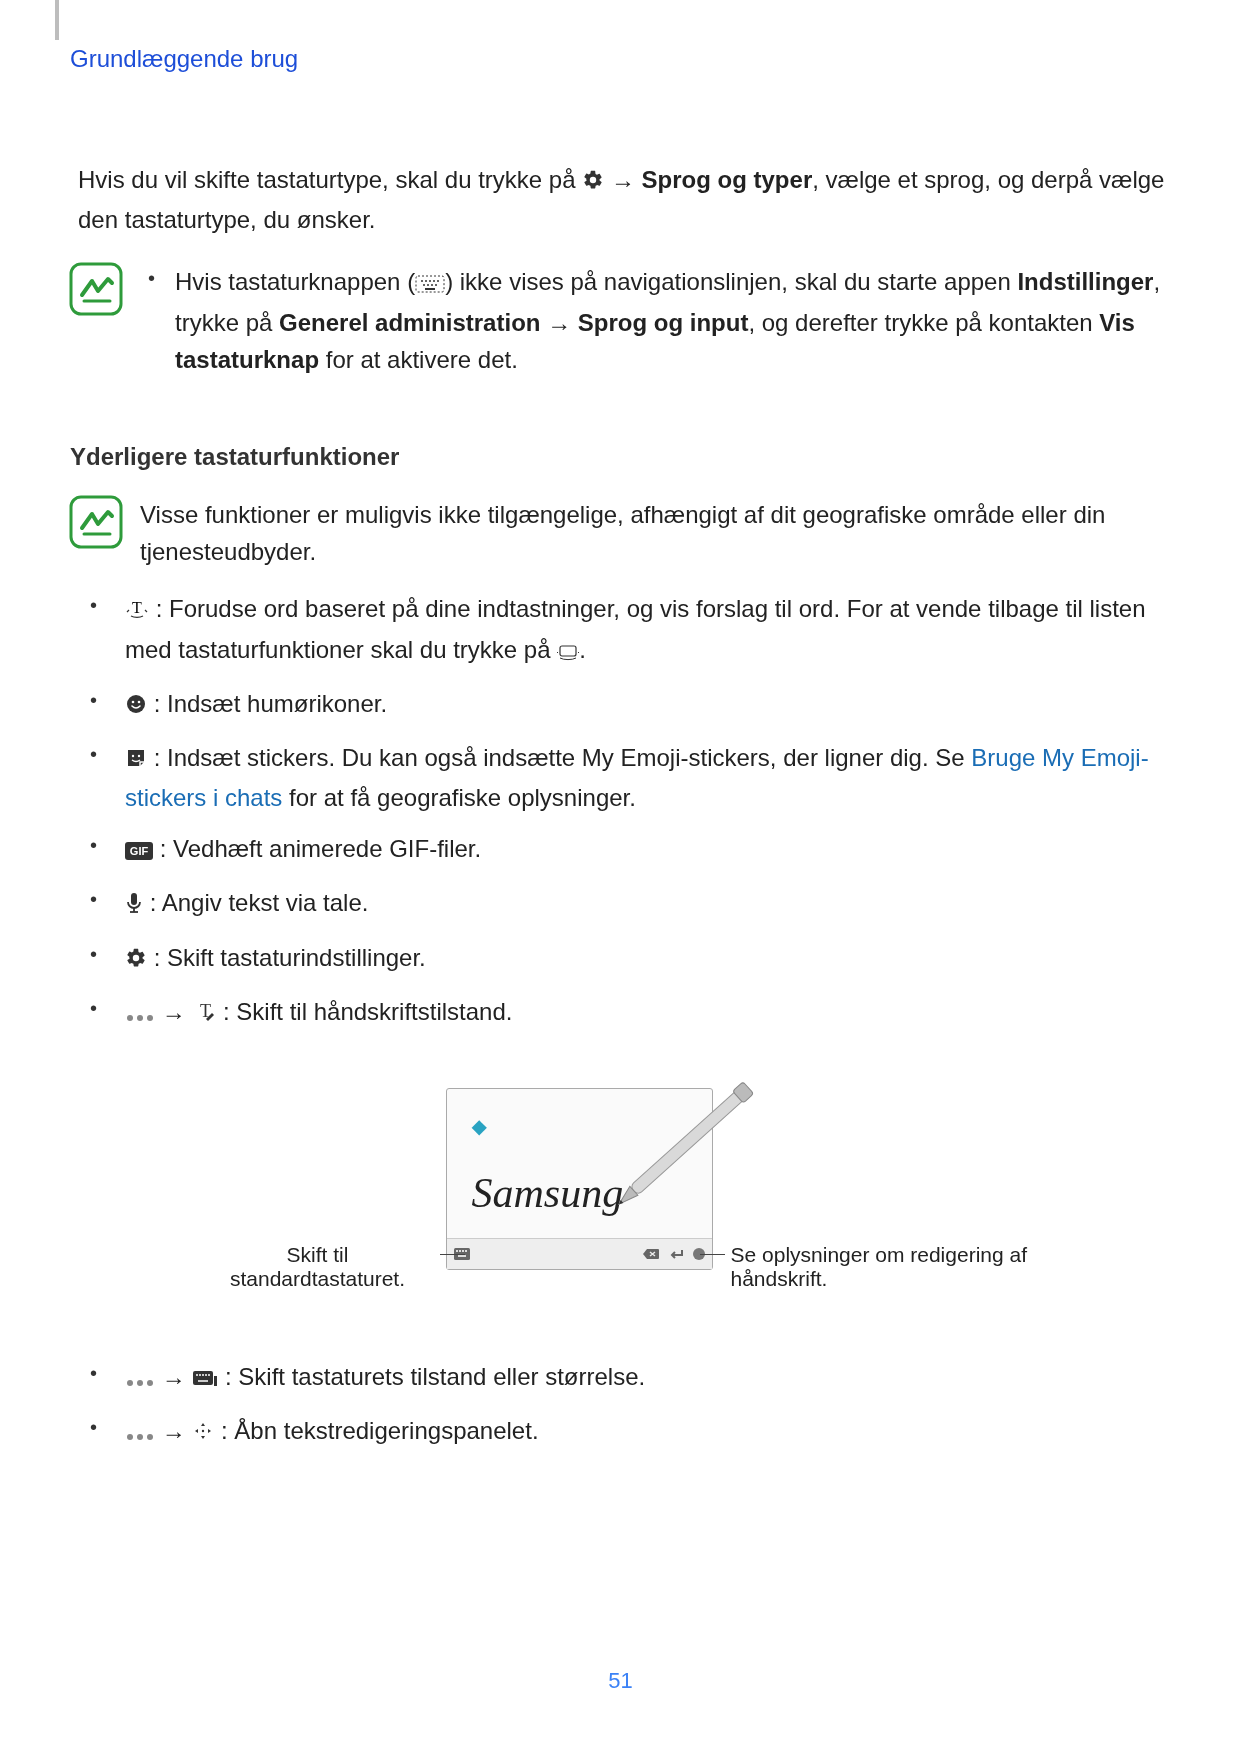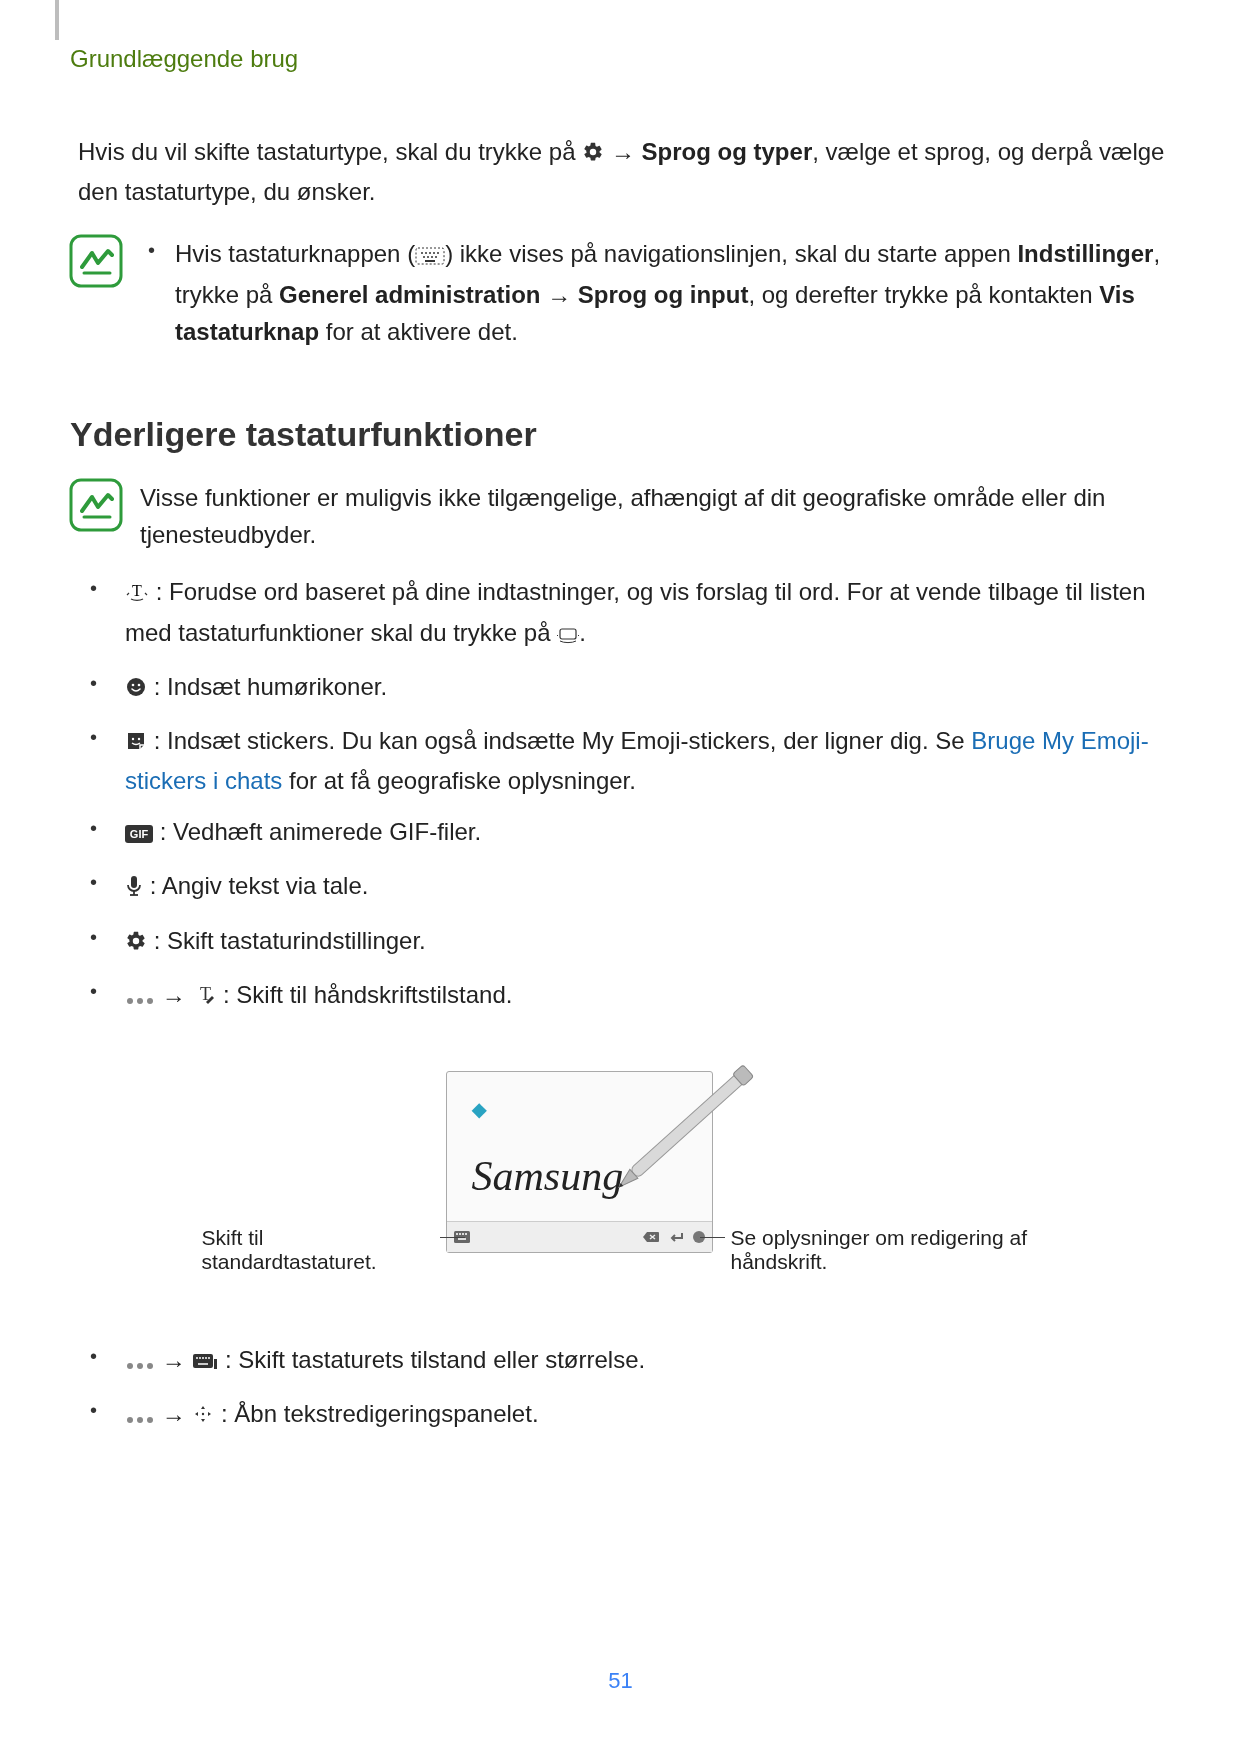--- a/index.html
+++ b/index.html
@@ -22,23 +22,23 @@
   .rule-mark {
     position: absolute;
     left: 55px;
     top: 0;
     width: 4px;
     height: 40px;
     background: #bdbdbd;
   }
   .header-title {
     font-size: 24px;
-    color: #4d7c0f;
+    color: #1d4ed8;
     margin-top: 5px;
-    margin-bottom: 60px;
+    margin-bottom: 88px;
     margin-left: 0;
   }
   .body-text {
     font-size: 24px;
     line-height: 1.55;
     margin-left: 8px;
   }
   .body-text p { margin: 0 0 8px 0; }
   .bold { font-weight: bold; }
   .arrow {
@@ -72,21 +72,21 @@
   }
   .note-content li::before {
     content: "•";
     position: absolute;
     left: 8px;
     top: 0;
     font-size: 20px;
     color: #333;
   }
   .section-heading {
-    font-size: 34px;
+    font-size: 24px;
     font-weight: bold;
     color: #333;
     margin-top: 45px;
     margin-bottom: 15px;
   }
   .main-list {
     font-size: 24px;
     line-height: 1.55;
   }
   .main-list li {
@@ -119,24 +119,24 @@
     top: 35px;
     width: 265px;
     height: 180px;
     border: 1px solid #aaa;
     border-radius: 3px;
     background: #fafafa;
     overflow: visible;
   }
   .hw-label-left {
     position: absolute;
-    left: 56px;
+    left: 62px;
     top: 190px;
     font-size: 21px;
-    text-align: left;
+    text-align: center;
     width: 220px;
   }
   .hw-label-right {
     position: absolute;
     left: 585px;
     top: 190px;
     font-size: 21px;
     width: 320px;
   }
   .hw-line-left {

